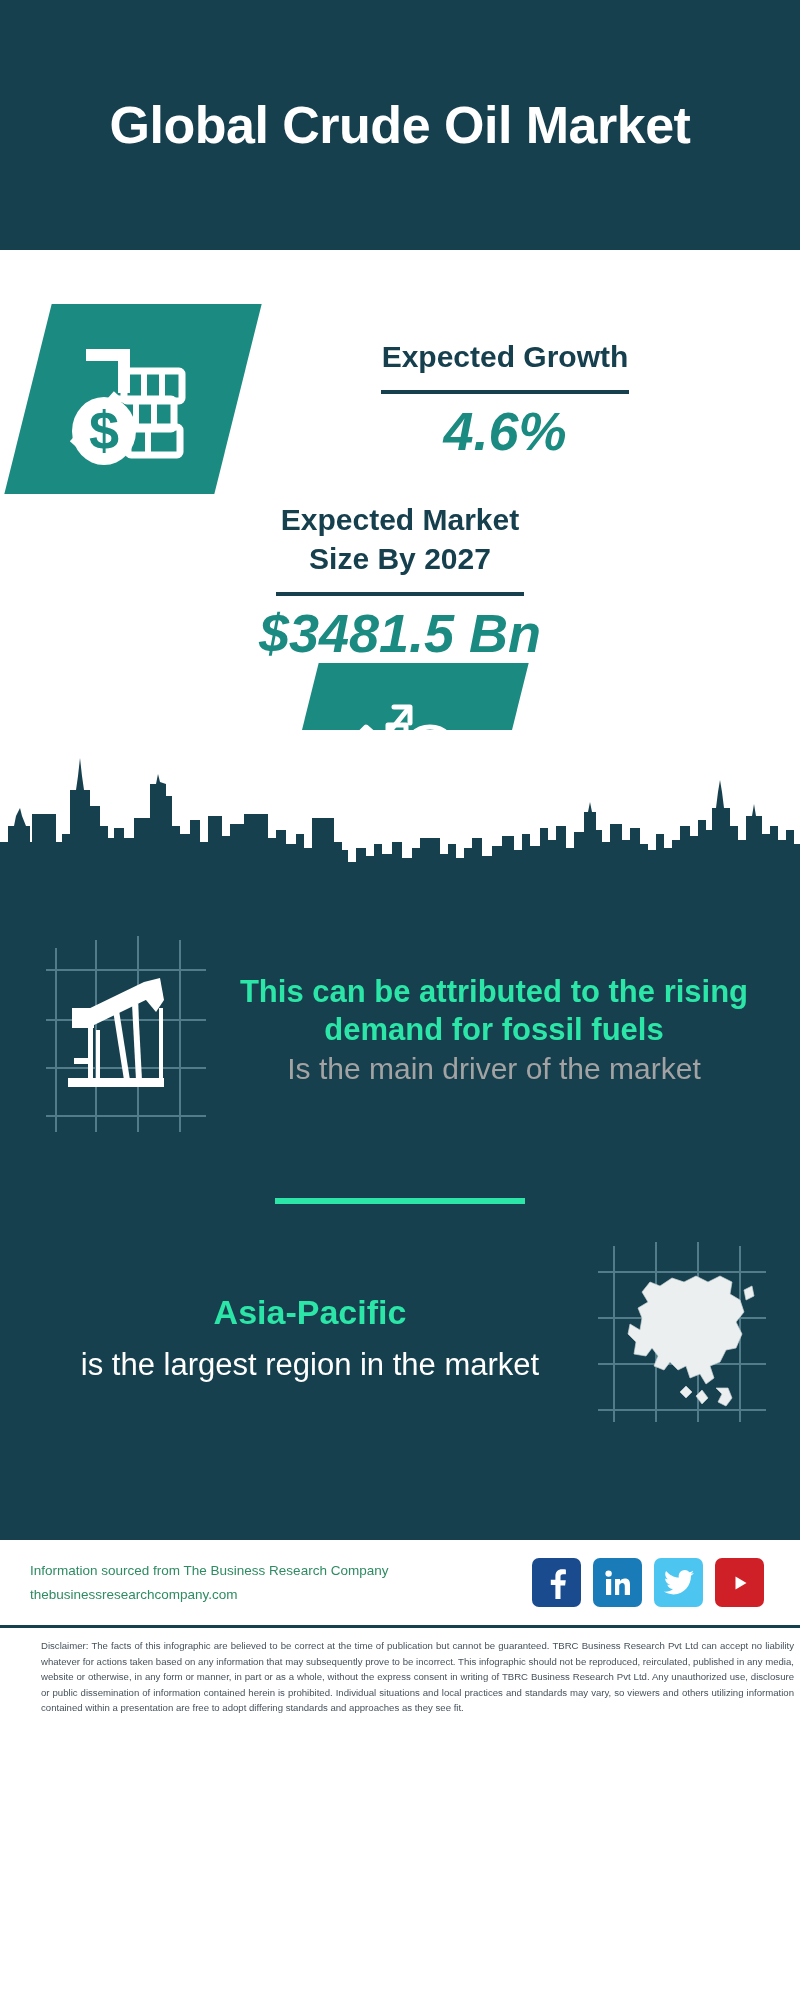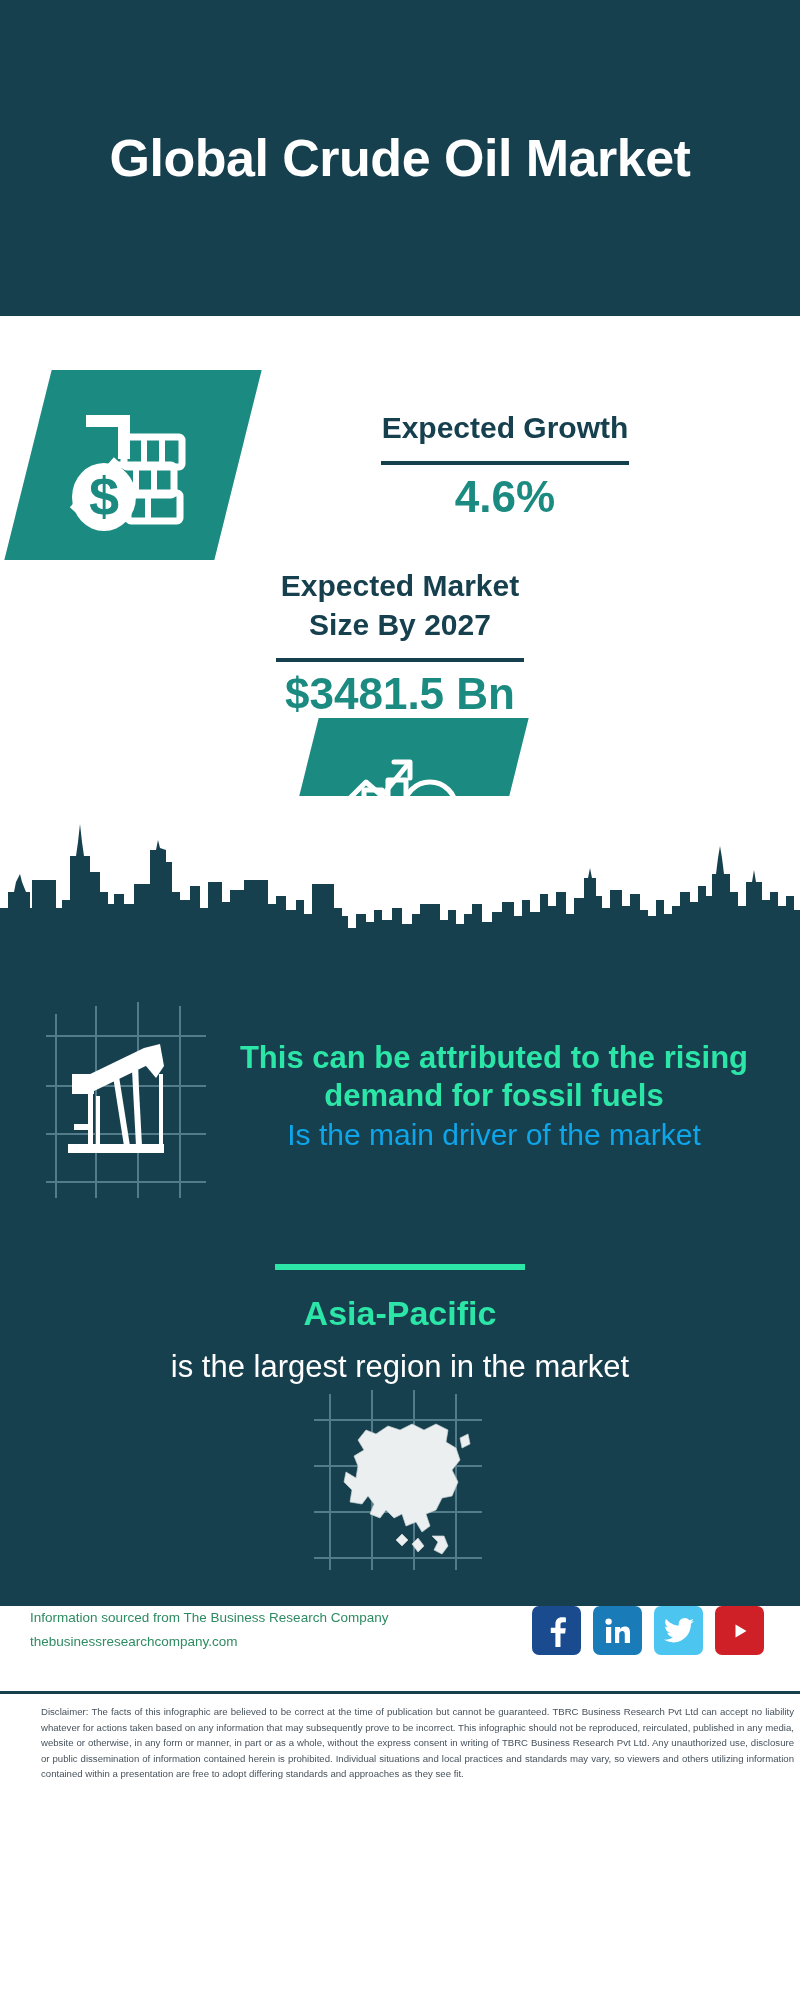--- a/index.html
+++ b/index.html
@@ -7,21 +7,21 @@
   body {
     width:800px; height:2000px;
     background:#ffffff;
     font-family:"Liberation Sans", sans-serif;
     overflow:hidden;
     position:relative;
   }
 
   
   .header {
-    height:316px;
+    height:250px;
     background:#17404f;
     display:flex; align-items:center; justify-content:center;
     padding:0 52px;
   }
   .header-title {
     color:#ffffff;
     font-size:52px;
     font-weight:bold;
     line-height:1.12;
     text-align:center;
@@ -57,53 +57,54 @@
     font-weight:bold;
     line-height:1.3;
   }
   .rule {
     width:248px; height:4px;
     background:#17404f;
     margin:14px auto 8px auto;
   }
   .stat-value {
     color:#1b8a80;
-    font-size:44px;
+    font-size:54px;
     font-weight:bold;
     line-height:1.1;
+    font-style:italic;
   }
 
   
   .skyline-wrap { position:relative; height:140px; background:#ffffff; line-height:0; }
   .skyline-wrap svg { display:block; width:800px; height:140px; }
 
   
   .dark-panel {
     background:#17404f;
     padding:10px 0 0 0;
     position:relative;
     height:670px;
   }
 
   .fact-row { display:flex; align-items:center; padding:0 26px; }
   .fact-row.driver { height:300px;margin-left:20px; }
-  .fact-row.region { height:230px; padding-top:6px;flex-direction:column; }
+  .fact-row.region { height:230px; padding-top:6px; }
 
   .grid-icon { flex:0 0 auto; width:168px; height:200px; position:relative; }
   .grid-icon svg { display:block; }
 
   .fact-text { flex:1 1 auto; text-align:center; padding:0 10px; }
   .fact-highlight {
     color:#2ce6a8;
     font-size:31px;
     font-weight:bold;
     line-height:1.23;
   }
   .fact-sub {
-    color:#0ea5e9;
+    color:#a3a3a3;
     font-size:30px;
     font-weight:normal;
     line-height:1.24;
   }
   .green-rule {
     width:250px; height:6px;
     background:#2ce6a8;
     margin:18px auto 16px auto;
   }
   .region-highlight {
@@ -117,20 +118,21 @@
     font-size:31px;
     line-height:1.28;
     margin-top:12px;
   }
 
   
   .source-bar {
     background:#ffffff;
     height:85px;
     display:flex;
+    align-items:center;
     padding:0 30px;
   }
   .source-text { flex:1 1 auto; }
   .source-line {
     color:#2e8b62;
     font-size:13.5px;
     line-height:1.75;
     white-space:nowrap;
   }
   .socials { display:flex; gap:12px; flex:0 0 auto; padding-right:6px; }

